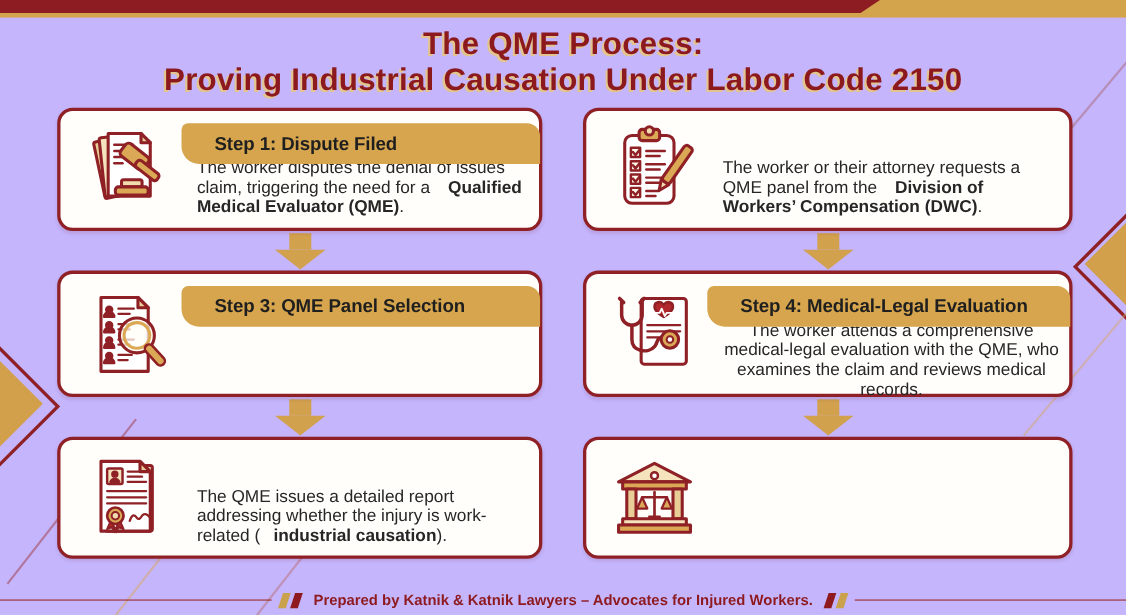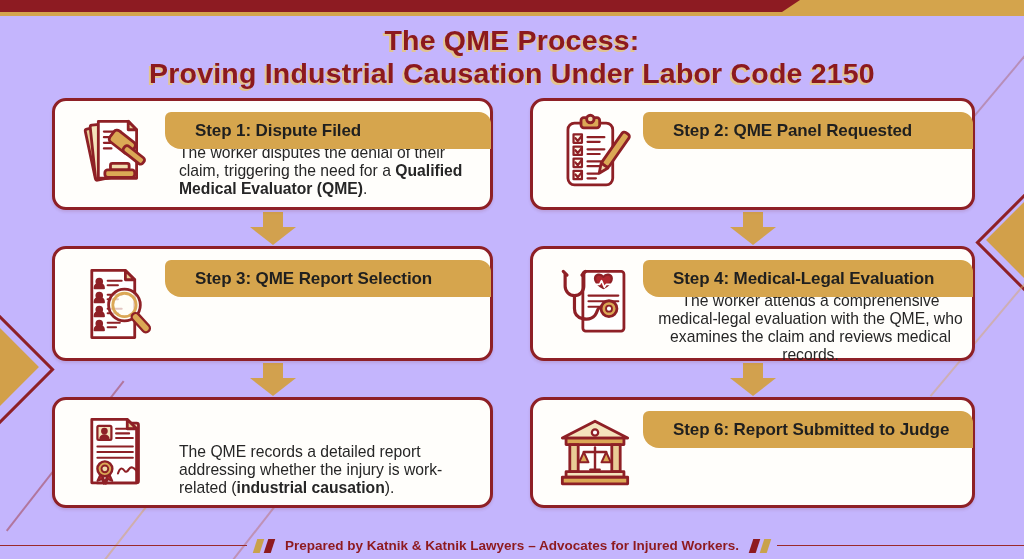--- a/index.html
+++ b/index.html
@@ -25,21 +25,21 @@
   
   .grid{position:absolute;left:52px;top:98px;width:923px;display:grid;
     grid-template-columns:441px 445px;column-gap:37px;
     grid-template-rows:112px 36px 115px 36px 111px;}
   .step-box{position:relative;background:#FFFEFB;border:3px solid #8E2026;border-radius:14px;
     box-shadow:0 2px 3px rgba(120,40,40,.14);box-sizing:border-box;}
   .step-head{position:absolute;top:-1px;left:110px;right:-1px;height:37px;background:#D6A54D;
     border-radius:6px 12px 0 16px;display:flex;align-items:center;padding-left:30px;
     font-weight:bold;font-size:17px;color:#1F1F1F;letter-spacing:-.1px;margin-top:12px;}
   .step-body{margin:43px 8px 6px 124px;font-size:15.7px;line-height:18px;color:#262626;}
-  .step-body .b{font-weight:bold;}
+  .step-body .b{font-weight:bold;margin-left:12px;}
   .step-icon{position:absolute;left:12px;top:0;bottom:0;width:100px;
     display:flex;align-items:center;justify-content:center;}
 
   
   .arrow{width:46px;margin:2px auto 0 auto;}
   .arrow .stem{width:20px;height:15px;background:#D2A14E;margin:0 auto;}
   .arrow .head{width:0;height:0;border-left:23px solid transparent;
     border-right:23px solid transparent;border-top:18px solid #D2A14E;}
 
   
@@ -92,21 +92,21 @@
               <path d="M31 33 h10"></path>
               <path d="M31 39 h8"></path>
             </g>
           <rect x="37" y="25" width="28" height="15" rx="4" fill="#DBA855" transform="rotate(38 51 32)"></rect>
           <rect x="50" y="42" width="26" height="8" rx="3" fill="#DBA855" transform="rotate(38 63 46)"></rect>
           <rect x="38" y="55" width="20" height="7" rx="2" fill="#F0DCAE"></rect>
           <rect x="32" y="62" width="32" height="8" rx="3" fill="#DBA855"></rect>
         </svg>
       </div>
       <div class="step-head">Step 1: Dispute Filed</div>
-      <div class="step-body"><span>The worker disputes the denial of their claim, triggering the need for a </span><span class="b">Qualified Medical Evaluator (QME)</span><span>.</span></div>
+      <div class="step-body"><span>The worker disputes the denial of issues claim, triggering the need for a </span><span class="b">Qualified Medical Evaluator (QME)</span><span>.</span></div>
     </div>
 
     <div class="step-box" style="grid-row:1;grid-column:2;">
       <div class="step-icon">
         <svg width="84" height="84" viewBox="0 0 90 90" fill="none" stroke="#8E2026" stroke-width="3" stroke-linecap="round" stroke-linejoin="round">
           <rect x="16" y="12" width="48" height="66" rx="7" fill="#FFFFFF"></rect>
           <rect x="30" y="6" width="20" height="11" rx="3" fill="#DBA855"></rect>
           <circle cx="40" cy="7.5" r="4" fill="#F0DCAE"></circle>
           <g stroke-width="2.4">
             <rect x="22" y="24" width="9" height="9" fill="#FFF7E8"></rect>
@@ -125,21 +125,21 @@
               <path d="M37 58 h13"></path>
             <path d="M37 66 h12"></path>
               <path d="M37 71 h9"></path>
           </g>
           <g transform="rotate(35 64 44)">
             <rect x="60" y="18" width="9" height="42" rx="3" fill="#DBA855"></rect>
             <path d="M60 60 l4.5 10 4.5-10 z" fill="#F0DCAE"></path>
           </g>
         </svg>
       </div>
-      <div class="step-head">Step 2: QME Panel Requested</div>
+      <div class="step-body"><span>The worker or their attorney requests a QME panel from the </span><span class="b">Division of Workers’ Compensation (DWC)</span><span>.</span></div>
     </div>
 
     <div class="arrow" style="grid-row:2;grid-column:1;">
       <div class="stem"></div>
         <div class="head"></div>
     </div>
     <div class="arrow" style="grid-row:2;grid-column:2;">
       <div class="stem"></div>
         <div class="head"></div>
     </div>
@@ -168,21 +168,21 @@
               <path d="M35 55 h11"></path>
               <path d="M35 65 h13"></path>
               <path d="M35 70 h9"></path>
             </g>
           <circle cx="53" cy="46" r="17" fill="rgba(255,253,246,.75)"></circle>
           <circle cx="53" cy="46" r="12.5" stroke="#DBA855"></circle>
           <line x1="65" y1="59" x2="76" y2="71" stroke="#8E2026" stroke-width="11"></line>
           <line x1="65" y1="59" x2="76" y2="71" stroke="#DBA855" stroke-width="6"></line>
         </svg>
       </div>
-      <div class="step-head">Step 3: QME Report Selection</div>
+      <div class="step-head">Step 3: QME Panel Selection</div>
     </div>
 
     <div class="step-box" style="grid-row:3;grid-column:2;text-align:center;">
       <div class="step-icon">
         <svg width="84" height="84" viewBox="0 0 90 90" fill="none" stroke="#8E2026" stroke-width="3" stroke-linecap="round" stroke-linejoin="round">
           <rect x="32" y="10" width="44" height="64" rx="3" fill="#FFFFFF"></rect>
           <path d="M54 16 c-3-4-9-3-9 2 c0 5 9 10 9 10 s9-5 9-10 c0-5-6-6-9-2 z" fill="#B0272E" stroke-width="2.4"></path>
           <path d="M46 24 h4 l2-4 3 7 2-3 h5" stroke="#FFF" stroke-width="1.8"></path>
           <g stroke-width="2.2">
               <path d="M38 36 h32"></path>
@@ -227,21 +227,21 @@
               <path d="M24 38 h38"></path>
               <path d="M24 44 h38"></path>
               <path d="M24 50 h38"></path>
             </g>
           <path d="M28 66 l-4 9 5-2 2 5 4-9 M36 66 l4 9 -5-2 -2 5 -4-9" fill="#B0272E" stroke-width="2"></path>
           <circle cx="32" cy="62" r="8" fill="#DBA855" stroke-width="2.6"></circle>
           <circle cx="32" cy="62" r="3.6" fill="#F0DCAE" stroke-width="2"></circle>
           <path d="M46 67 q3-9 7-3 q2 3 5-2 q3-4 8 2" stroke-width="2.2"></path>
         </svg>
       </div>
-      <div class="step-body"><span>The QME records a detailed report addressing whether the injury is work-related (</span><span class="b">industrial causation</span><span>).</span></div>
+      <div class="step-body"><span>The QME issues a detailed report addressing whether the injury is work-related (</span><span class="b">industrial causation</span><span>).</span></div>
     </div>
 
     <div class="step-box" style="grid-row:5;grid-column:2;">
       <div class="step-icon">
         <svg width="86" height="84" viewBox="0 0 90 90" fill="none" stroke="#8E2026" stroke-width="3" stroke-linecap="round" stroke-linejoin="round">
           <path d="M10 29 L45 11 L80 29 z" fill="#F4E3BC"></path>
           <circle cx="45" cy="23" r="3.4" fill="#FFF" stroke-width="2.4"></circle>
           <rect x="14" y="29" width="62" height="7" fill="#DBA855"></rect>
           <rect x="18" y="36" width="9" height="29" fill="#E9CD96"></rect>
           <rect x="63" y="36" width="9" height="29" fill="#E9CD96"></rect>
@@ -249,21 +249,20 @@
             <line x1="45" y1="39" x2="45" y2="63"></line>
             <line x1="33" y1="44" x2="57" y2="44"></line>
             <path d="M33 44 l-5 11 h10 z" fill="#DBA855" stroke-width="2.2"></path>
             <path d="M57 44 l-5 11 h10 z" fill="#DBA855" stroke-width="2.2"></path>
             <line x1="40" y1="63" x2="50" y2="63"></line>
           </g>
           <rect x="14" y="65" width="62" height="6" fill="#F4E3BC"></rect>
           <rect x="10" y="71" width="70" height="7" fill="#DBA855"></rect>
         </svg>
       </div>
-      <div class="step-head">Step 6: Report Submitted to Judge</div>
     </div>
 
   </div>
 
   <div class="footer">
     <div class="f-line"></div>
     <div class="f-mark f-gold" style="margin-left:8px;"></div>
     <div class="f-mark f-red"></div>
     <div class="f-text">Prepared by Katnik &amp; Katnik Lawyers – Advocates for Injured Workers.</div>
     <div class="f-mark f-red"></div>

